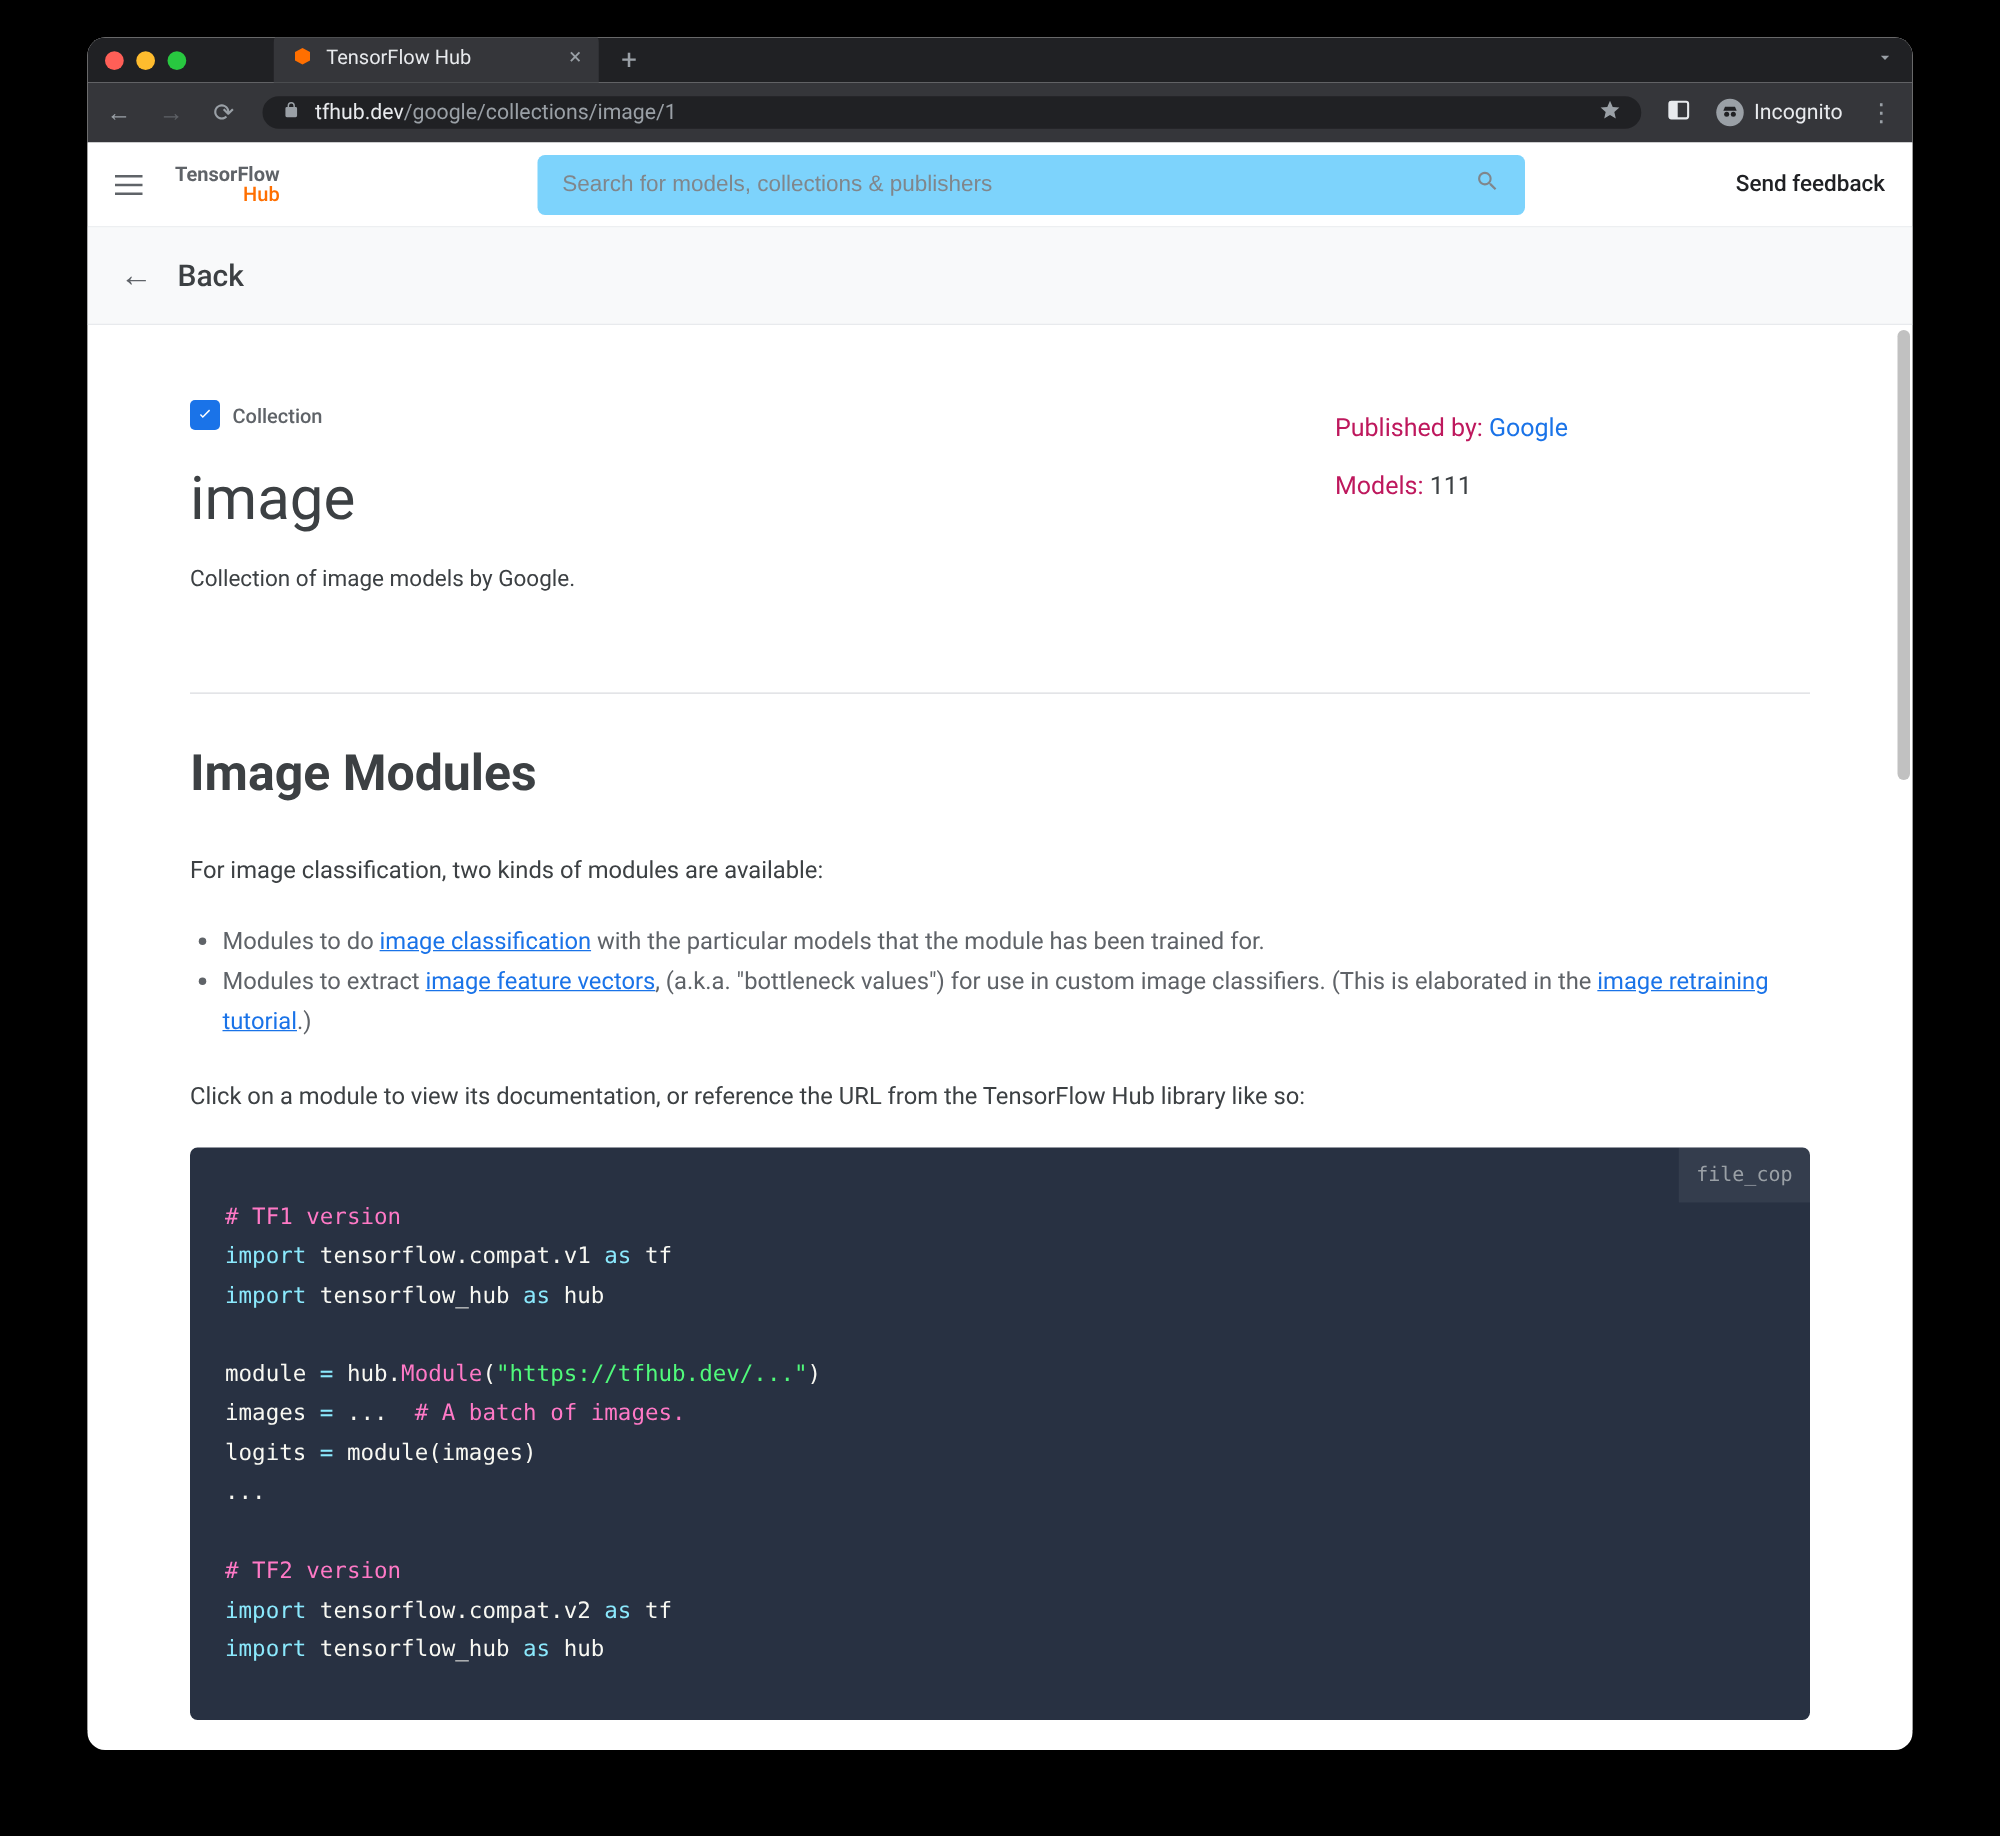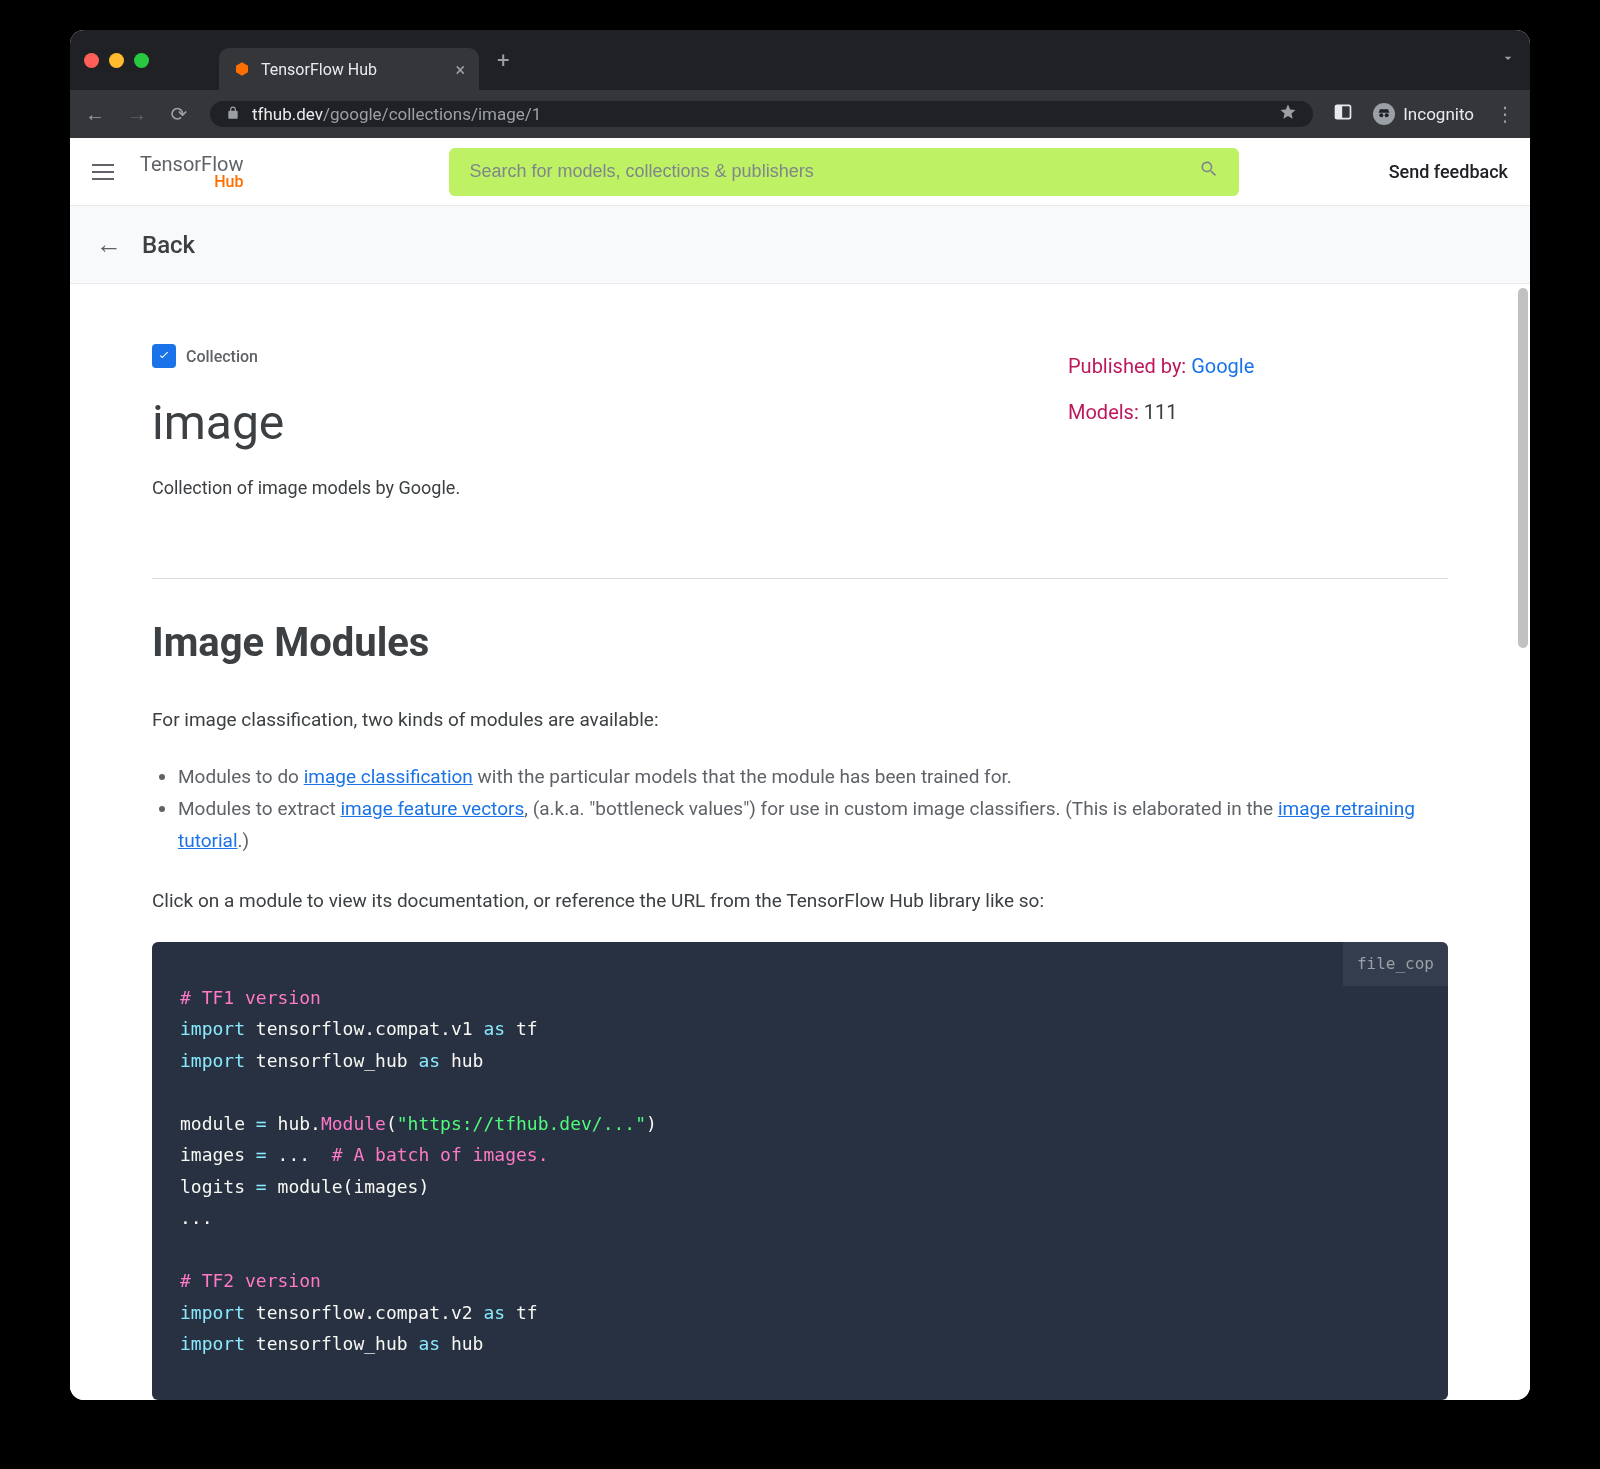--- a/index.html
+++ b/index.html
@@ -16,21 +16,21 @@
     height: 1370px;
     background: #fff;
     border-radius: 14px;
     overflow: hidden;
     box-shadow: 0 10px 60px rgba(0,0,0,0.6);
     position: relative;
   }
   
   .tab-bar {
     background: #202124;
-    height: 60px;
+    height: 36px;
     display: flex;
     align-items: center;
     padding: 0 14px;
   }
   .traffic-lights { display: flex; gap: 10px; margin-right: 20px; }
   .traffic-light { width: 15px; height: 15px; border-radius: 50%; }
   .tl-red { background: #ff5f57; }
   .tl-yellow { background: #febc2e; }
   .tl-green { background: #28c840; }
   .tab {
@@ -96,29 +96,29 @@
     height: 68px;
     border-bottom: 1px solid #e8eaed;
     display: flex;
     align-items: center;
     padding: 0 22px;
     gap: 26px;
   }
   .hamburger { cursor:pointer; }
   .hamburger div { width: 22px; height: 2px; background:#5f6368; margin:5px 0; }
   .logo { line-height: 1; }
-  .logo-top { font-size: 20px; font-weight: 400; color:#5f6368; }
+  .logo-top { font-size: 16px; font-weight: 700; color:#5f6368; }
   .logo-sub { font-size: 16px; font-weight: 500; color:#ff6f00; text-align:right; display:block; }
   .search-wrap {
     flex: 1;
     max-width: 790px;
     margin-left: 180px;
     display: flex;
     align-items: center;
-    background: #bef264;
+    background: #7dd3fc;
     height: 48px;
     border-radius: 6px;
     padding: 0 20px;
   }
   .search-input {
     flex: 1;
     border: none;
     background: transparent;
     font-size: 18px;
     color: #5f6368;

